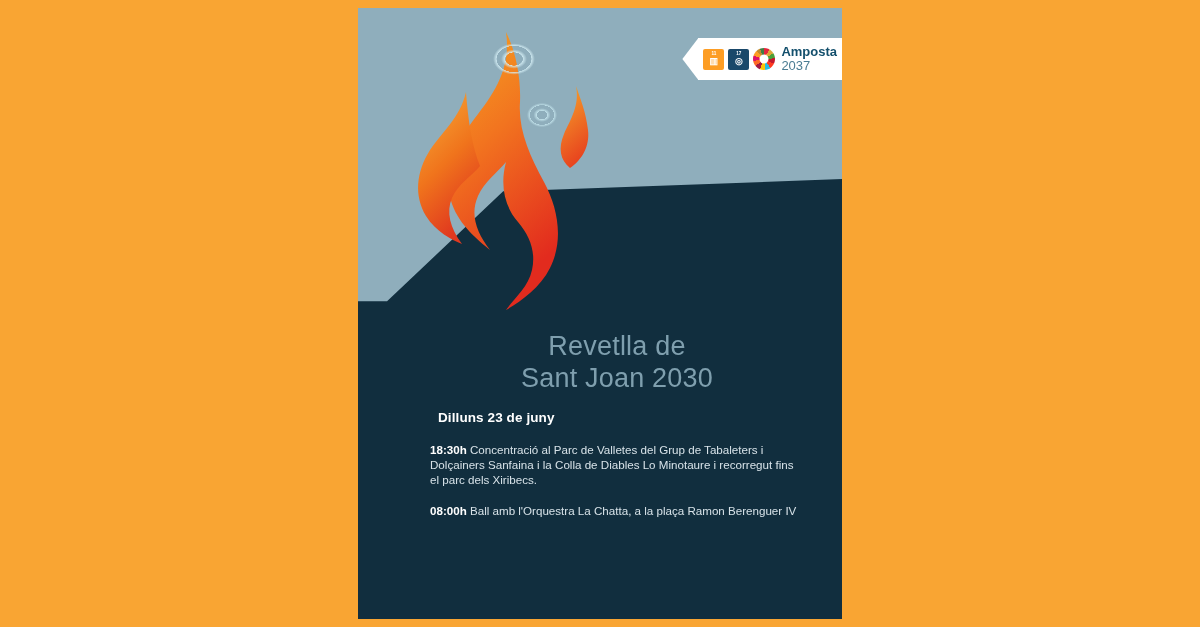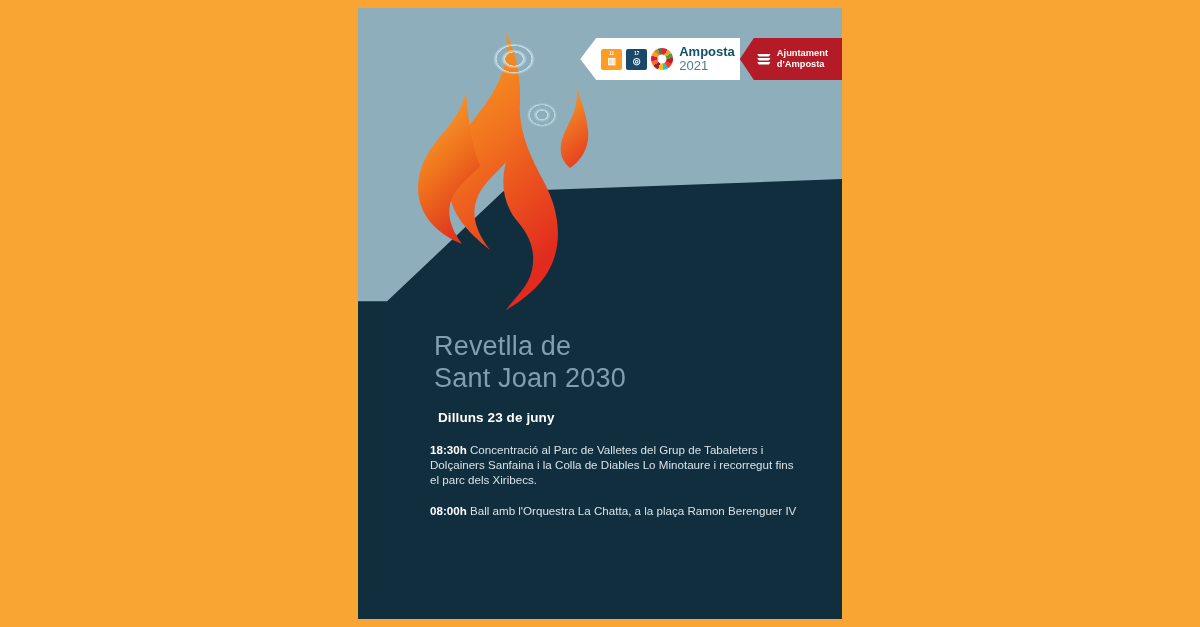--- a/index.html
+++ b/index.html
@@ -67,20 +67,21 @@
     top: 322px;
     width: 370px;
   }
   .p-title {
     color: #7F9FAE;
     font-size: 27px;
     line-height: 1.19;
     font-weight: 400;
     letter-spacing: 0.2px;
     margin: 0 0 16px 4px;
+    text-align: center;
   }
   .p-title .line2 { display: block; }
   .p-date {
     color: #FFFFFF;
     font-size: 13.5px;
     font-weight: bold;
     margin: 0 0 18px 0;
     letter-spacing: 0.1px;
     padding-left: 8px;
   }
@@ -231,32 +232,21 @@
           <span>11</span>
           <span class="sdg-glyph">▥</span>
         </div>
         <div class="sdg-tile" style="background:#19486A">
           <span>17</span>
           <span class="sdg-glyph">◎</span>
         </div>
         <div class="sdg-wheel"></div>
         <div class="lb-amposta">
           <div>Amposta</div>
-          <div class="yr">2021</div>
-        </div>
-      </div>
-      <div class="lb-red">
-        <div class="crest">
-          <span></span>
-            <span></span>
-            <span></span>
-        </div>
-        <div>
-          <div>Ajuntament</div>
-          <div>d'Amposta</div>
+          <div class="yr">2037</div>
         </div>
       </div>
     </div>
 
     <div class="poster-texts">
       <h1 class="p-title">
         <span>Revetlla de</span>
         <span class="line2">Sant Joan 2030</span>
       </h1>
       <div class="p-date">Dilluns 23 de juny</div>

